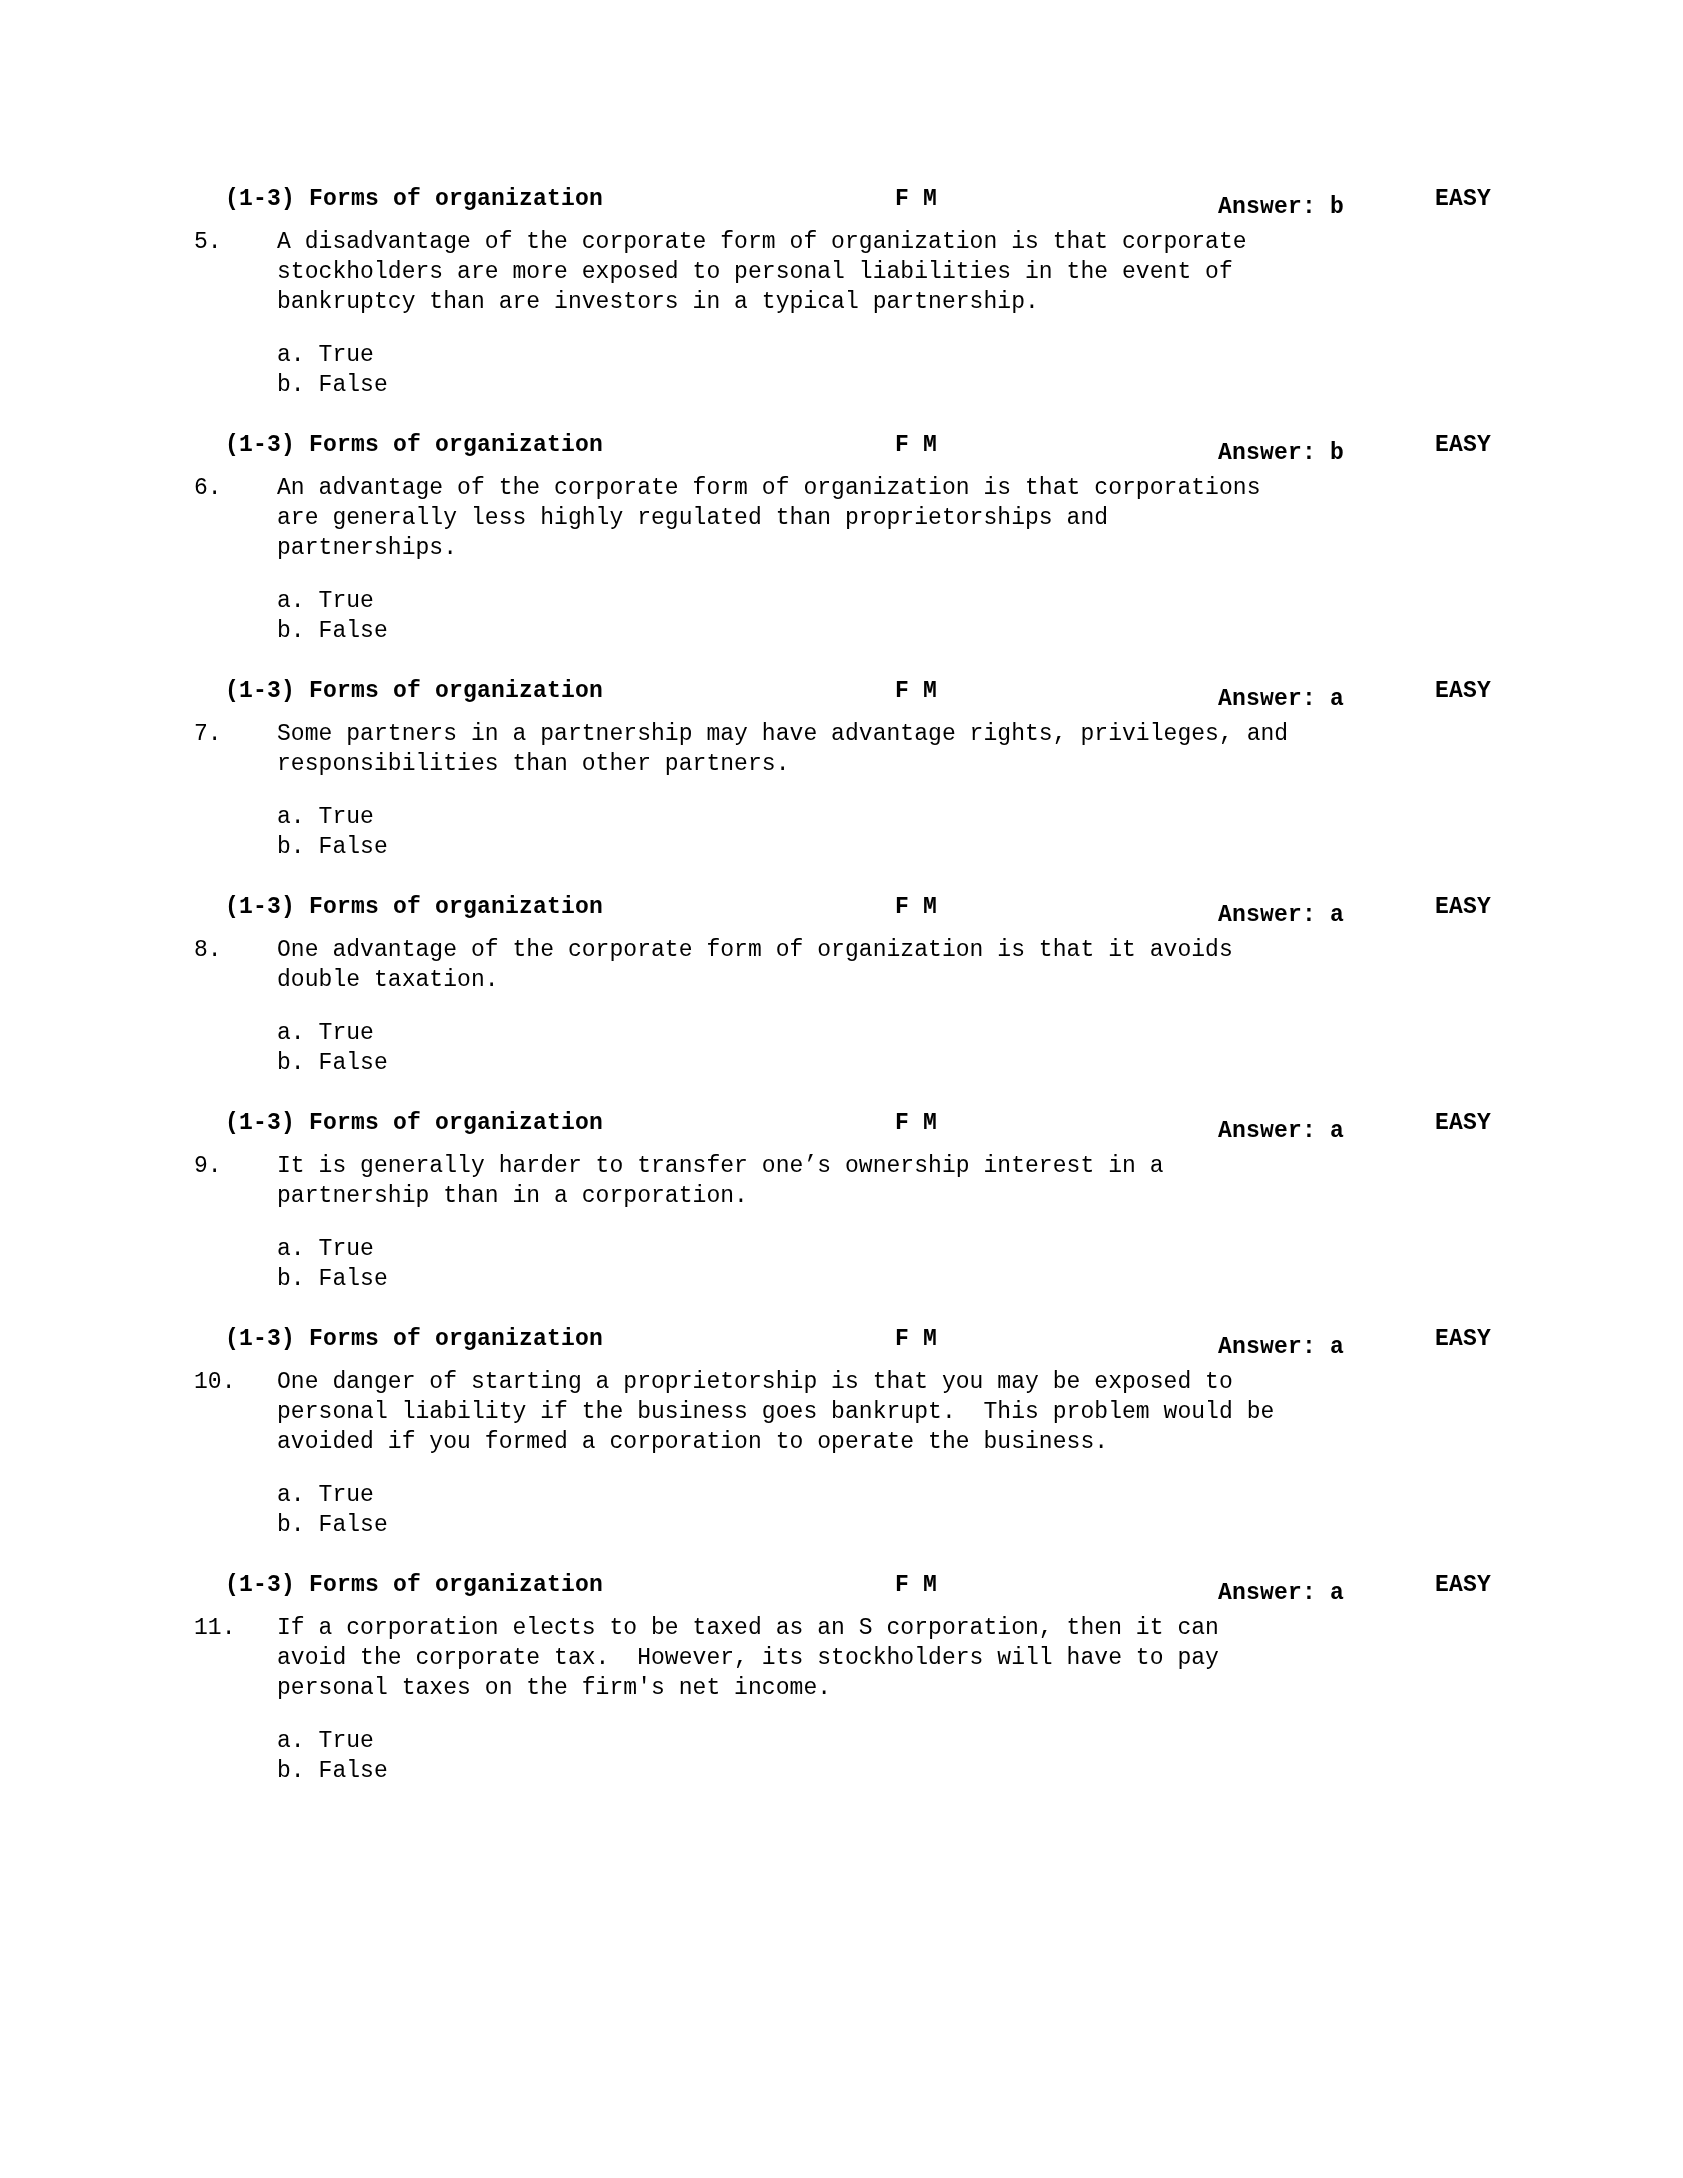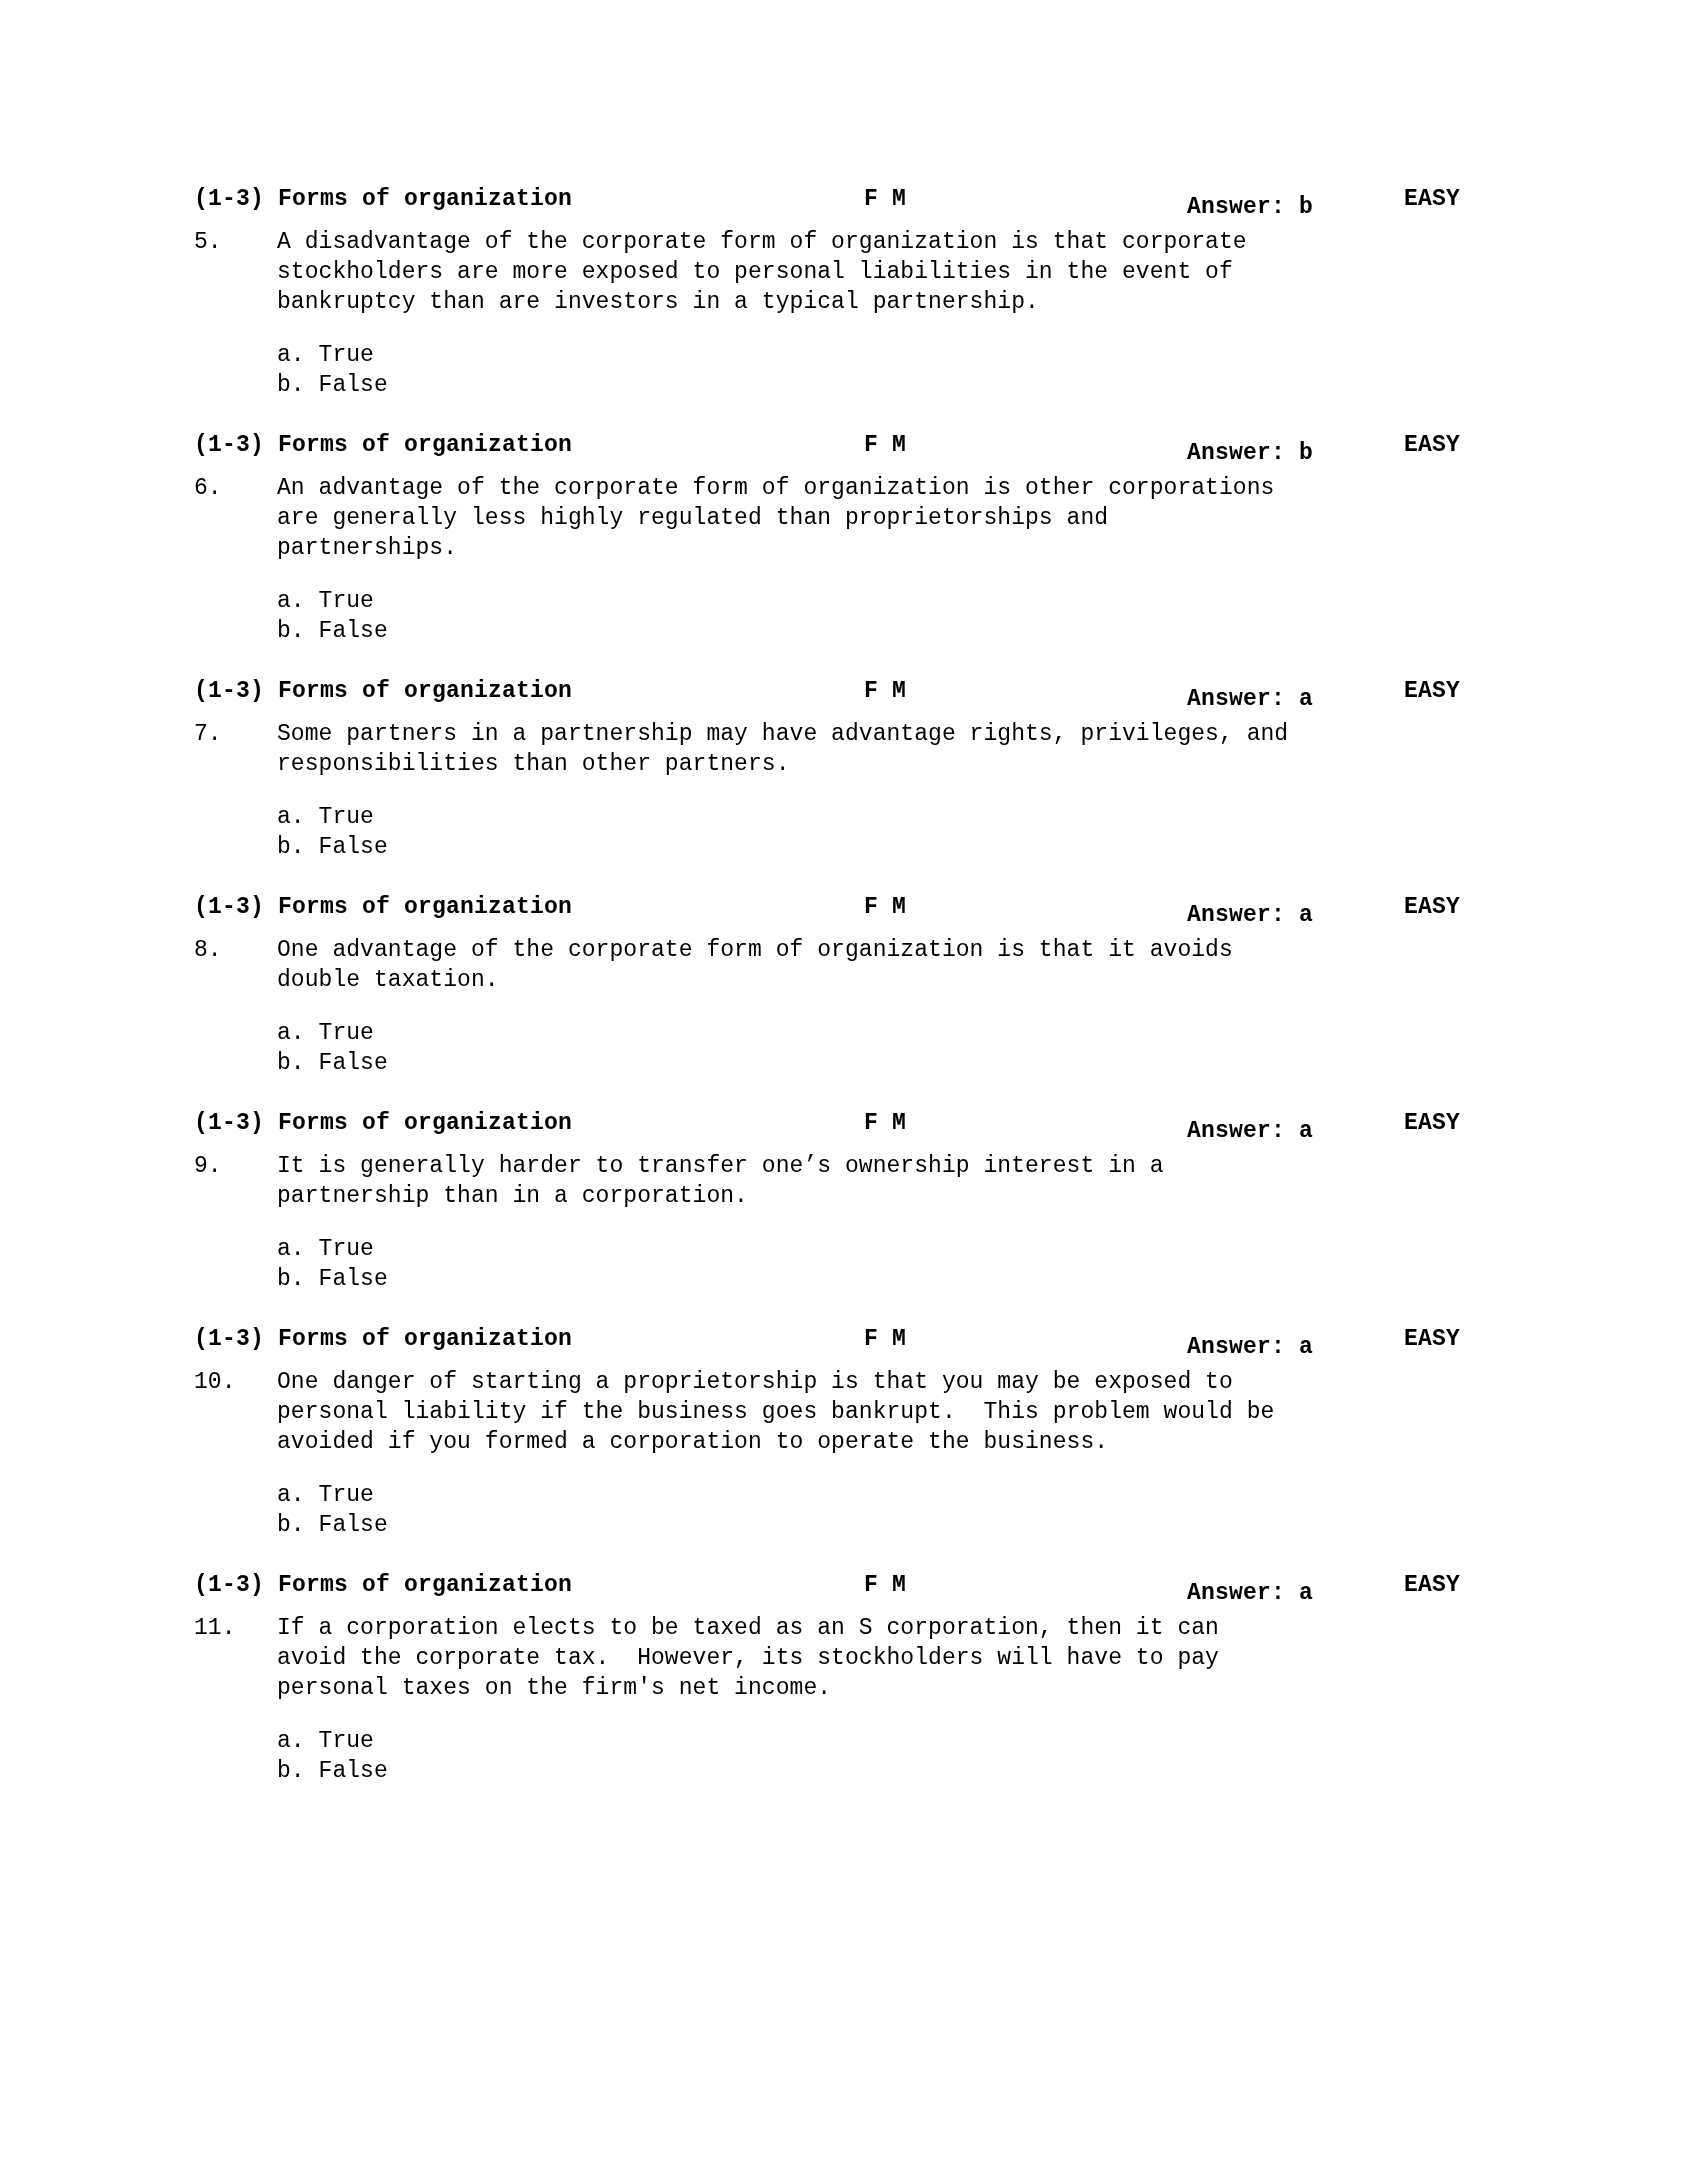--- a/index.html
+++ b/index.html
@@ -42,20 +42,21 @@
   .qheader {
     font-family: "Liberation Mono", "DejaVu Sans Mono", monospace;
     font-weight: bold;
     font-size: 23px;
     line-height: 30px;
     letter-spacing: 0.2px;
     white-space: pre;
     position: relative;
     height: 30px;
     margin-bottom: 13px;
+    margin-left: 31px;
   }
   .qh-tag {
     position: absolute;
     left: 0;
     top: 0;
   }
   .qh-topic {
     position: absolute;
     left: 84px;
     top: 0;
@@ -169,21 +170,21 @@
         <div class="options">
           <span class="opt">a. True</span>
           <span class="opt">b. False</span>
         </div>
       </div>
       <div class="qspacer"></div>
       <div class="qblock">
         <div class="qheader"><span class="qh-tag">(1-3)</span><span class="qh-topic">Forms of organization</span><span class="qh-fm">F M</span><span class="qh-answer">Answer: b</span><span class="qh-diff">EASY</span></div>
         <div class="qbody">
           <span class="qnum">6.</span>
-          <div class="qtext"><span class="line">An advantage of the corporate form of organization is other corporations</span><span class="line">are generally less highly regulated than proprietorships and</span><span class="line">partnerships.</span></div>
+          <div class="qtext"><span class="line">An advantage of the corporate form of organization is that corporations</span><span class="line">are generally less highly regulated than proprietorships and</span><span class="line">partnerships.</span></div>
         </div>
         <div class="options">
           <span class="opt">a. True</span>
           <span class="opt">b. False</span>
         </div>
       </div>
       <div class="qspacer"></div>
       <div class="qblock">
         <div class="qheader"><span class="qh-tag">(1-3)</span><span class="qh-topic">Forms of organization</span><span class="qh-fm">F M</span><span class="qh-answer">Answer: a</span><span class="qh-diff">EASY</span></div>
         <div class="qbody">

